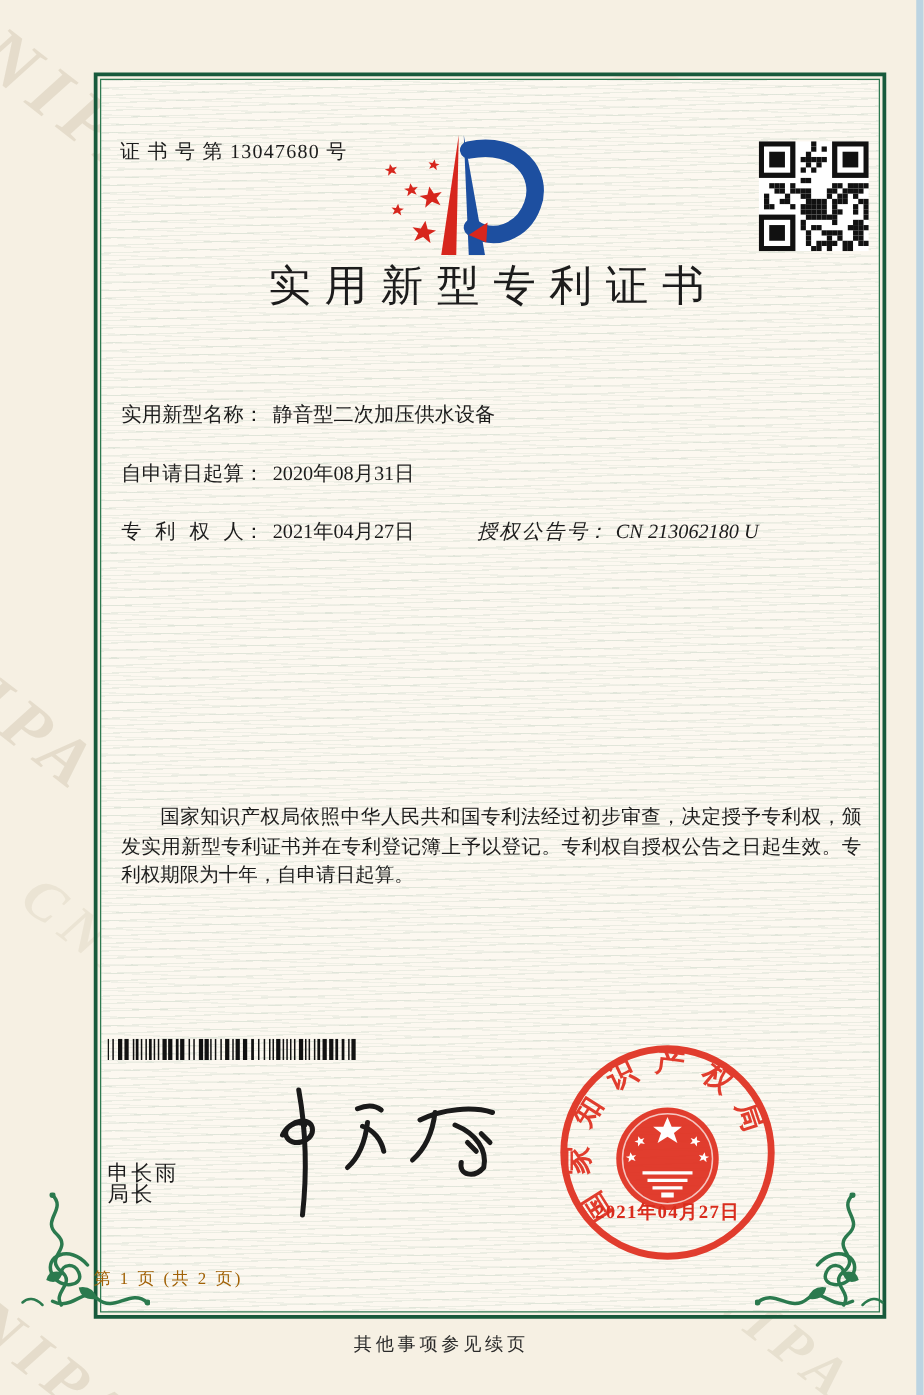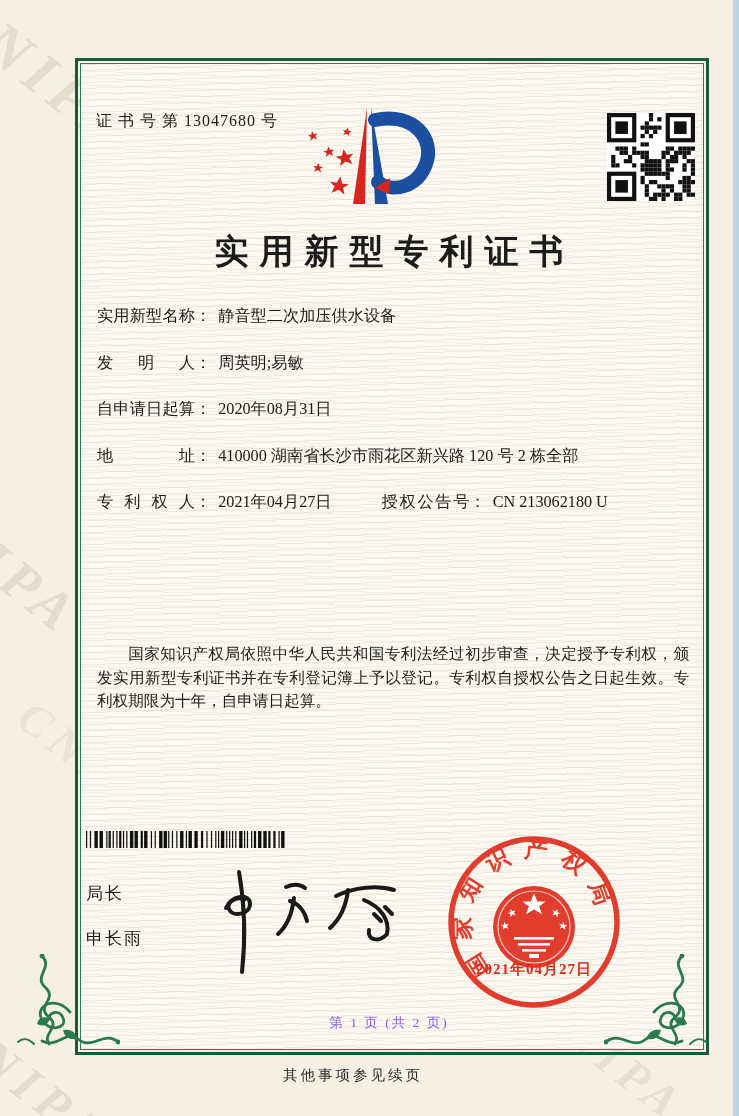--- a/index.html
+++ b/index.html
@@ -30,40 +30,40 @@
          border:3px solid #185a3c;}
   .frame-inner{position:absolute; inset:2px; border:1px solid #2e7a52;
     background-color:#fcf8f0;
     background-image:
       repeating-linear-gradient(178deg, rgba(118,158,132,.13) 0 1px, transparent 1px 6px),
       repeating-linear-gradient(182deg, rgba(118,158,132,.09) 0 1px, transparent 1px 7px);}
   
   .cert-no{position:absolute; left:96px; top:111px; font-size:16px; letter-spacing:1px;}
   .logo{position:absolute; left:293px; top:102px; width:152px; height:114px;}
   .qr{position:absolute; left:607px; top:113px; width:88px; height:88px;}
-  .title{position:absolute; left:75px; top:229px; width:628px; text-align:center;
-         font-size:34px; font-weight:700; letter-spacing:11px; text-indent:11px;}
-  .fields{position:absolute; left:97px; top:305px; width:596px; font-size:16.2px;}
+  .title{position:absolute; left:75px; top:206px; width:628px; text-align:center;
+         font-size:34px; font-weight:400; letter-spacing:11px; text-indent:11px;}
+  .fields{position:absolute; left:97px; top:321px; width:596px; font-size:16.2px;}
   .field-row{height:24px; margin-bottom:22.5px; white-space:nowrap;}
   .fl{display:inline-block; width:98px; text-align:justify; text-align-last:justify; vertical-align:top;}
   .fl5{width:88px;}
   .fv{margin-left:7px;}
-  .pair2{margin-left:50px;}
+  .pair2{margin-left:50px;font-style:italic;}
   .body-text{position:absolute; left:97px; top:642px; width:592px;
              font-size:15.6px; line-height:23.6px; text-align:justify;}
   .body-text p{margin:0 0 4px 0; text-indent:2em;}
   .barcode{position:absolute; left:86px; top:831px; width:200px; height:17px;}
-  .sig-title{position:absolute; left:86px; top:882px; font-size:17px; letter-spacing:2px;text-align:center;}
+  .sig-title{position:absolute; left:86px; top:944px; font-size:17px; letter-spacing:2px;text-align:center;}
   .sig-name{position:absolute; left:86px; top:927px; font-size:17px; letter-spacing:2px;}
   .signature{position:absolute; left:190px; top:856px; width:215px; height:125px;}
   .seal{position:absolute; left:446px; top:833px; width:176px; height:180px; opacity:.94;}
   .seal-date{position:absolute; left:446px; top:960px; width:176px; text-align:center;
              font-size:15px; font-weight:700; color:#d92d1d; letter-spacing:1px;}
-  .page-num{position:absolute; left:75px; top:1014px; width:628px; text-align:center;
-            font-size:13.5px; letter-spacing:2px; color:#8b5cf6;}
+  .page-num{position:absolute; left:75px; top:1014px; width:628px; 
+            font-size:13.5px; letter-spacing:2px; color:#a16207;}
   .note{position:absolute; left:0; top:1066px; width:706px; text-align:center;
         font-size:14.5px; letter-spacing:3px; color:#2a2a2a;}
   .flourish{position:absolute; width:106px; height:106px;}
   .flourish-br{left:604px; top:954px;}
   .flourish-bl{left:14px; top:954px; transform:scaleX(-1);}
 </style>
 </head>
 <body>
 
 <div class="page">
@@ -237,27 +237,21 @@
       </g>
   </svg>
 
   <div class="title">实用新型专利证书</div>
 
   <div class="fields">
     <div class="field-row">
       <span class="fl">实用新型名称</span><span>：</span><span class="fv">静音型二次加压供水设备</span>
     </div>
     <div class="field-row">
-      <span class="fl">发明人</span><span>：</span><span class="fv">周英明;易敏</span>
-    </div>
-    <div class="field-row">
       <span class="fl">自申请日起算</span><span>：</span><span class="fv">2020年08月31日</span>
-    </div>
-    <div class="field-row">
-      <span class="fl">地址</span><span>：</span><span class="fv">410000 湖南省长沙市雨花区新兴路 120 号 2 栋全部</span>
     </div>
     <div class="field-row">
       <span class="fl">专利权人</span><span>：</span><span class="fv">2021年04月27日</span><span class="pair2"><span class="fl fl5">授权公告号</span><span>：</span><span class="fv">CN 213062180 U</span></span>
     </div>
   </div>
 
   <div class="body-text">
     <p>国家知识产权局依照中华人民共和国专利法经过初步审查，决定授予专利权，颁发实用新型专利证书并在专利登记簿上予以登记。专利权自授权公告之日起生效。专利权期限为十年，自申请日起算。</p>
   </div>
 

